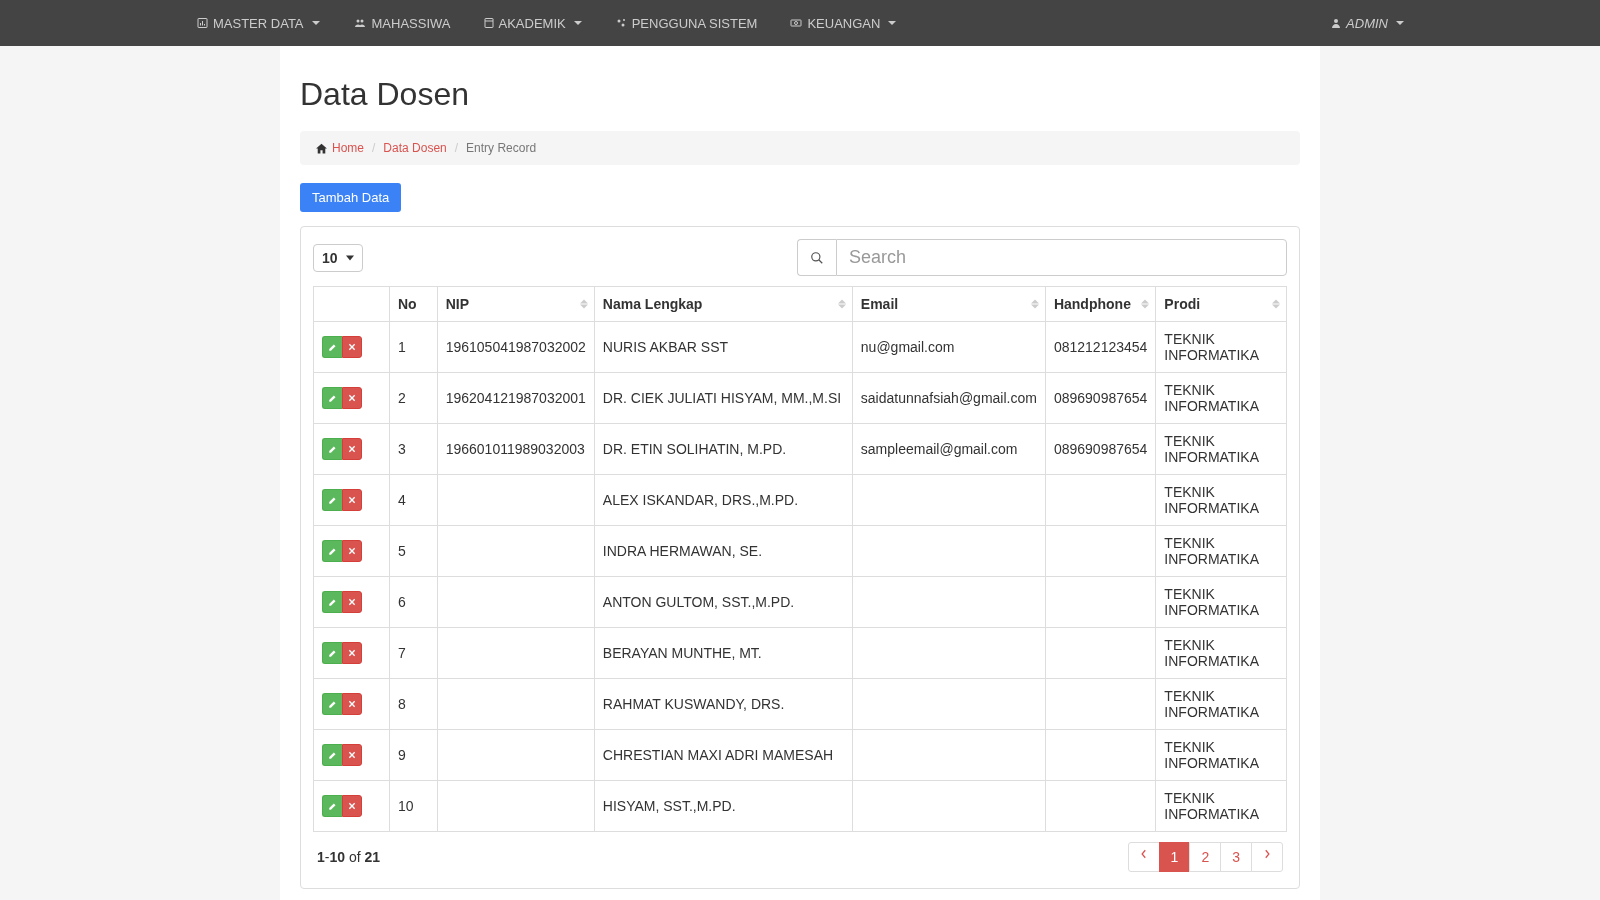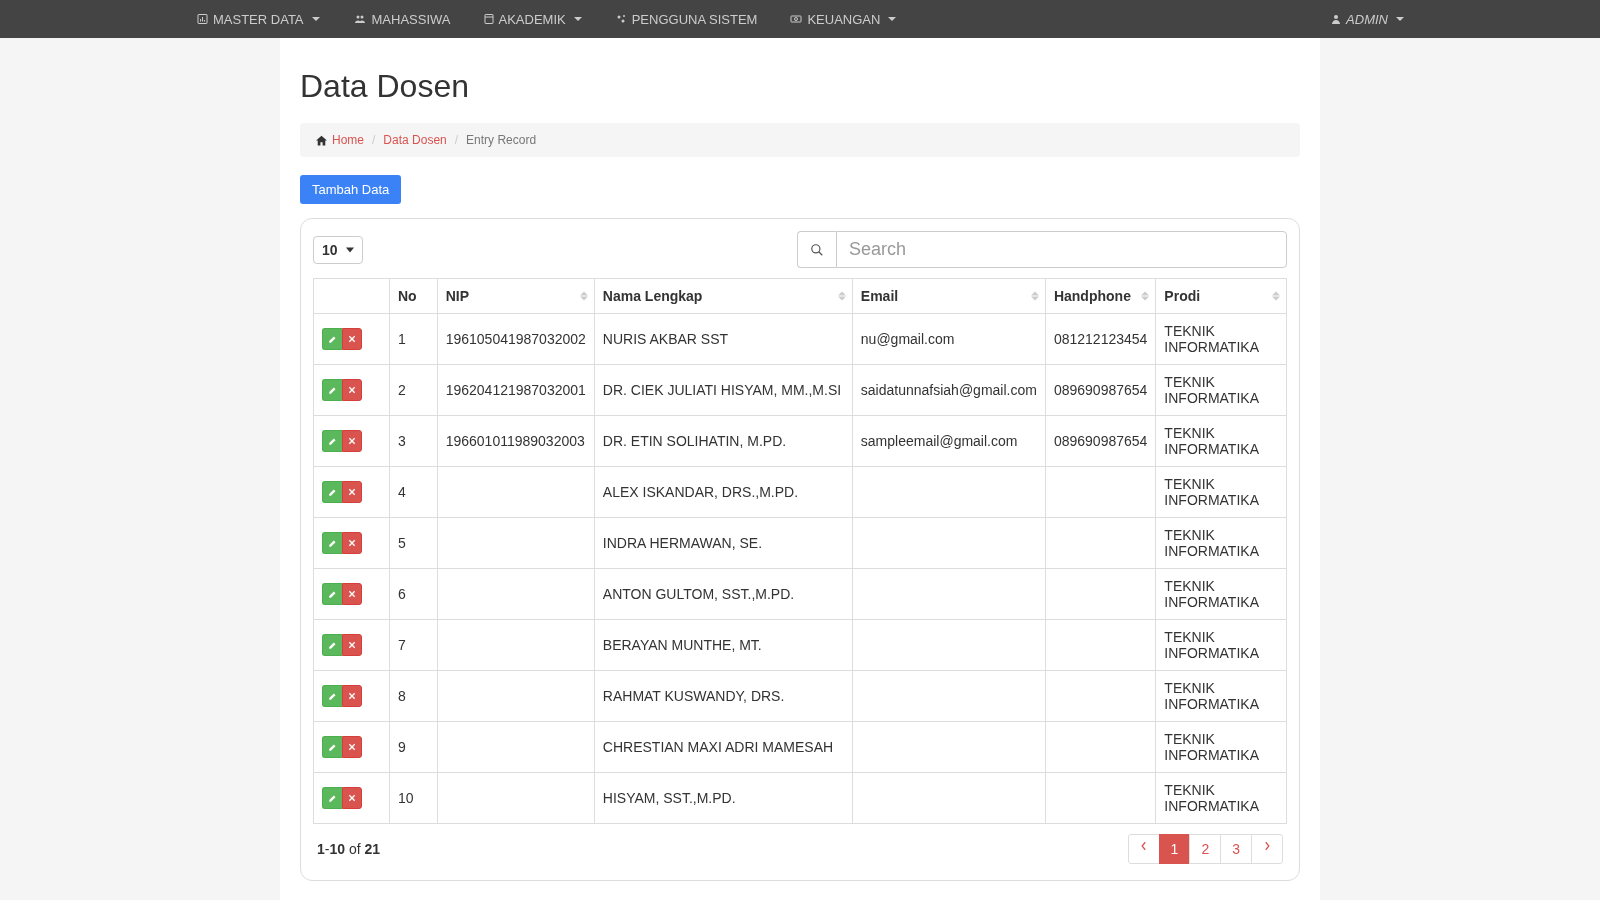--- a/index.html
+++ b/index.html
@@ -1,40 +1,40 @@
 <!DOCTYPE html>
 <html><head>
 <meta charset="utf-8">
 <style>
 * { box-sizing: border-box; margin: 0; padding: 0; }
 body { font-family: "Helvetica Neue", Helvetica, Arial, sans-serif; font-size: 14px; color: #333; background: #f5f5f5; }
 
 
-.navbar { background: #444; height: 38px; display: flex; align-items: center; padding: 0 180px 0 180px; justify-content: space-between; }
+.navbar { background: #444; height: 46px; display: flex; align-items: center; padding: 0 180px 0 180px; justify-content: space-between; }
 .nav-left { display: flex; gap: 0; }
 .nav-item { color: #ccc; padding: 14px 16px; font-size: 13px; cursor: pointer; display: flex; align-items: center; gap: 4px; }
 .nav-right { display: flex; font-style: italic; }
 .caret { display: inline-block; width: 0; height: 0; border-left: 4px solid transparent; border-right: 4px solid transparent; border-top: 4px solid #ccc; margin-left: 4px; vertical-align: middle; }
 
 
 .container { max-width: 1040px; margin: 0 auto; background: #fff; padding: 20px; margin-top: 0; }
 .page-title { font-size: 32px; font-weight: 500; color: #333; margin: 10px 0 18px 0; }
 
 
 .breadcrumb { background: #f5f5f5; padding: 10px 15px; border-radius: 4px; margin-bottom: 18px; display: flex; align-items: center; font-size: 12px; }
 .breadcrumb a { color: #d9534f; text-decoration: none; }
 .breadcrumb .sep { color: #ccc; margin: 0 8px; }
 .breadcrumb .active { color: #777; }
 .home-icon { margin-right: 4px; }
 
 
 .btn-danger { background: #3b82f6; color: #fff; border: none; padding: 7px 12px; font-size: 13px; border-radius: 3px; cursor: pointer; margin-bottom: 14px; }
 
 
-.panel { border: 1px solid #ddd; border-radius: 12px; }
+.panel { border: 1px solid #ddd; border-radius: 4px; }
 .panel-body { padding: 12px; }
 
 .controls-row { display: flex; justify-content: space-between; align-items: center; margin-bottom: 10px; }
 .page-size { border: 1px solid #ccc; border-radius: 4px; padding: 5px 8px; display: flex; align-items: center; gap: 8px; font-weight: bold; font-size: 14px; cursor: pointer; }
 .search-group { display: flex; width: 490px; }
 .search-addon { border: 1px solid #ccc; border-right: none; background: #fff; padding: 7px 12px; border-radius: 4px 0 0 4px; color: #555; display:flex; align-items:center; }
 .search-input { flex: 1; border: 1px solid #ccc; padding: 7px 12px; border-radius: 0 4px 4px 0; font-size: 18px; outline: none; }
 .search-input::placeholder { color: #999; }
 
 

